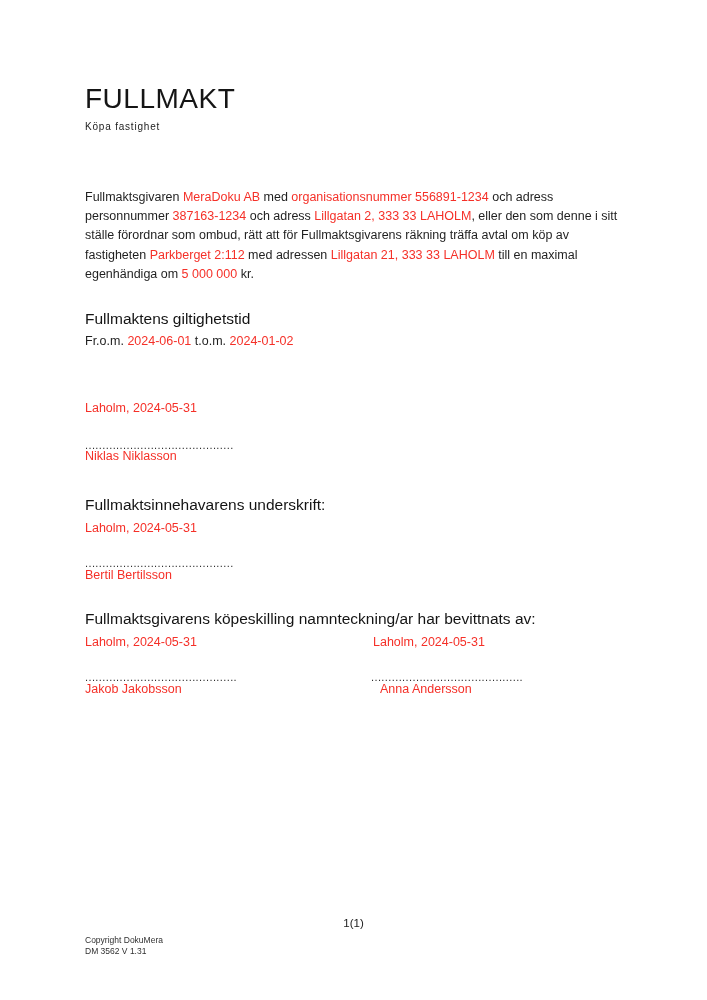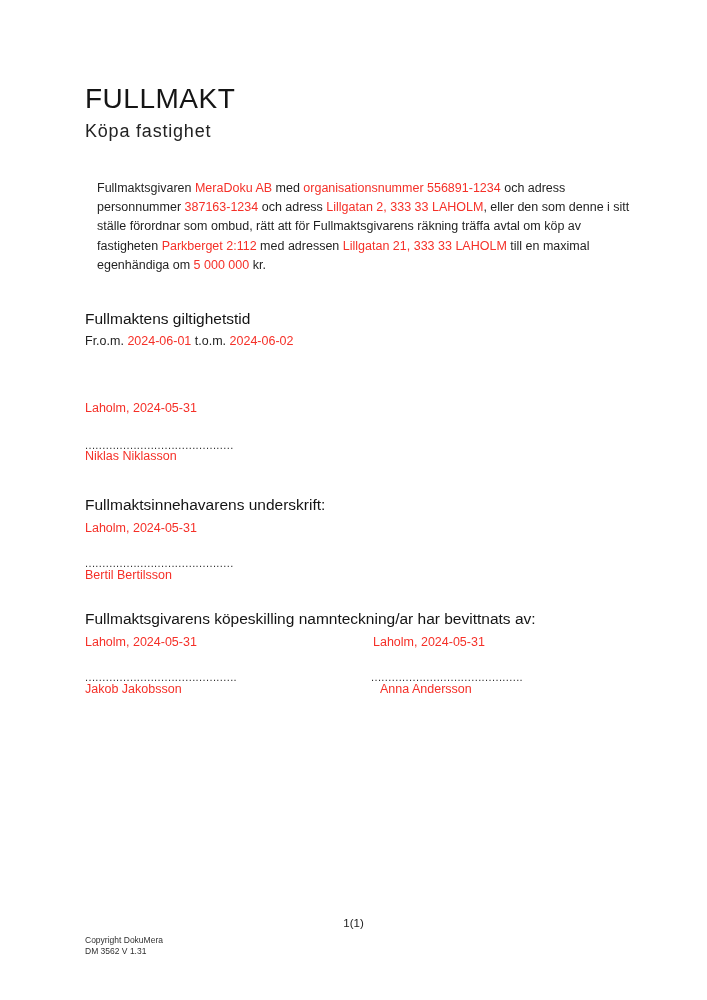--- a/index.html
+++ b/index.html
@@ -24,26 +24,26 @@
   .title{
     top:84px;
     font-size:28px;
     font-weight:300;
     letter-spacing:0.5px;
     color:#151515;
     line-height:1.1;
   }
   .subtitle{
     top:121px;
-    font-size:18px;
+    font-size:10px;
     letter-spacing:0.8px;
     color:#222;
   }
   .body-text{font-size:12.5px;line-height:19.2px;color:var(--ink);}
-  .intro{top:179px;width:560px;margin-left:12px;}
+  .intro{top:188px;width:560px;}
   .intro .line{white-space:nowrap;}
   .red{color:var(--red);}
   .heading{
     font-size:15.5px;
     font-weight:400;
     color:#141414;
     line-height:1.25;
     white-space:nowrap;
   }
   .h-val{top:309px;}
@@ -101,21 +101,21 @@
 
   <div class="abs intro body-text">
       <div class="line"><span>Fullmaktsgivaren </span><span class="red">MeraDoku AB</span><span> med </span><span class="red">organisationsnummer 556891-1234</span><span> och adress</span></div>
       <div class="line"><span>personnummer </span><span class="red">387163-1234</span><span> och adress </span><span class="red">Lillgatan 2, 333 33 LAHOLM</span><span>, eller den som denne i sitt</span></div>
       <div class="line"><span>ställe förordnar som ombud, rätt att för Fullmaktsgivarens räkning träffa avtal om köp av</span></div>
       <div class="line"><span>fastigheten </span><span class="red">Parkberget 2:112</span><span> med adressen </span><span class="red">Lillgatan 21, 333 33 LAHOLM</span><span> till en maximal</span></div>
       <div class="line"><span>egenhändiga om </span><span class="red">5 000 000</span><span> kr.</span></div>
     </div>
 
   <div class="abs heading h-val">Fullmaktens giltighetstid</div>
-  <div class="abs body-text val-line"><span>Fr.o.m. </span><span class="red">2024-06-01</span><span> t.o.m. </span><span class="red">2024-06-02</span></div>
+  <div class="abs body-text val-line"><span>Fr.o.m. </span><span class="red">2024-06-01</span><span> t.o.m. </span><span class="red">2024-01-02</span></div>
 
   <div class="abs body-text red sig1-place">Laholm, 2024-05-31</div>
   <div class="abs sig1-dots"><span class="dots">................................................................................</span></div>
   <div class="abs body-text red sig1-name">Niklas Niklasson</div>
 
   <div class="abs heading h-sig2">Fullmaktsinnehavarens underskrift:</div>
   <div class="abs body-text red sig2-place">Laholm, 2024-05-31</div>
   <div class="abs sig2-dots"><span class="dots">................................................................................</span></div>
   <div class="abs body-text red sig2-name">Bertil Bertilsson</div>
 

